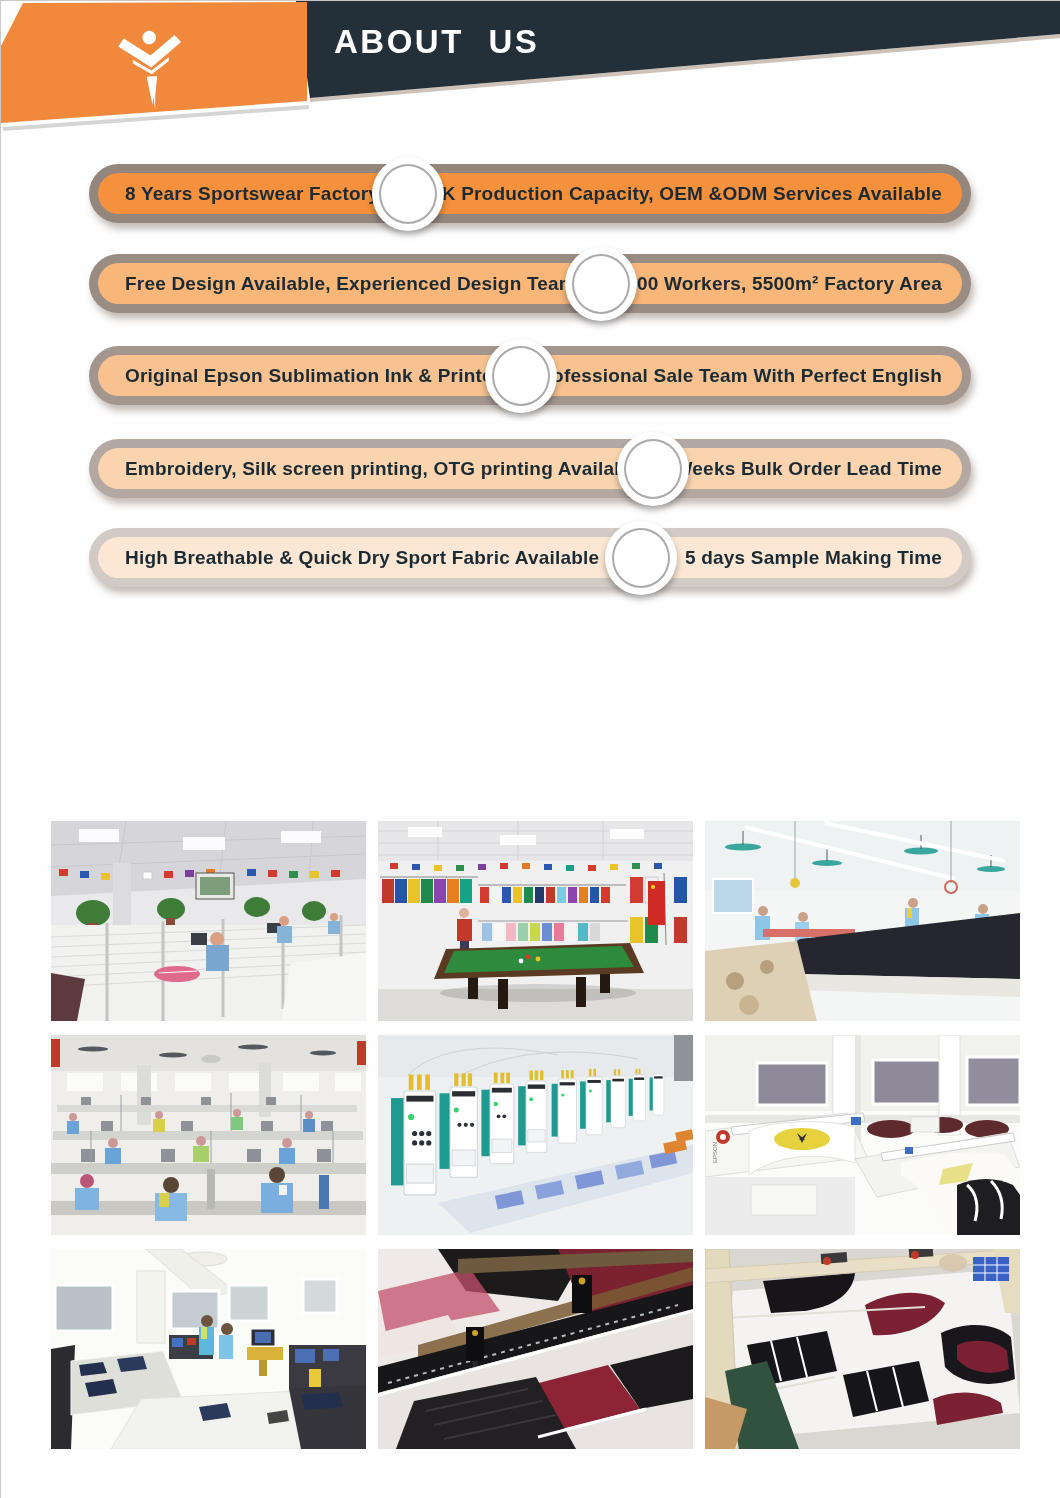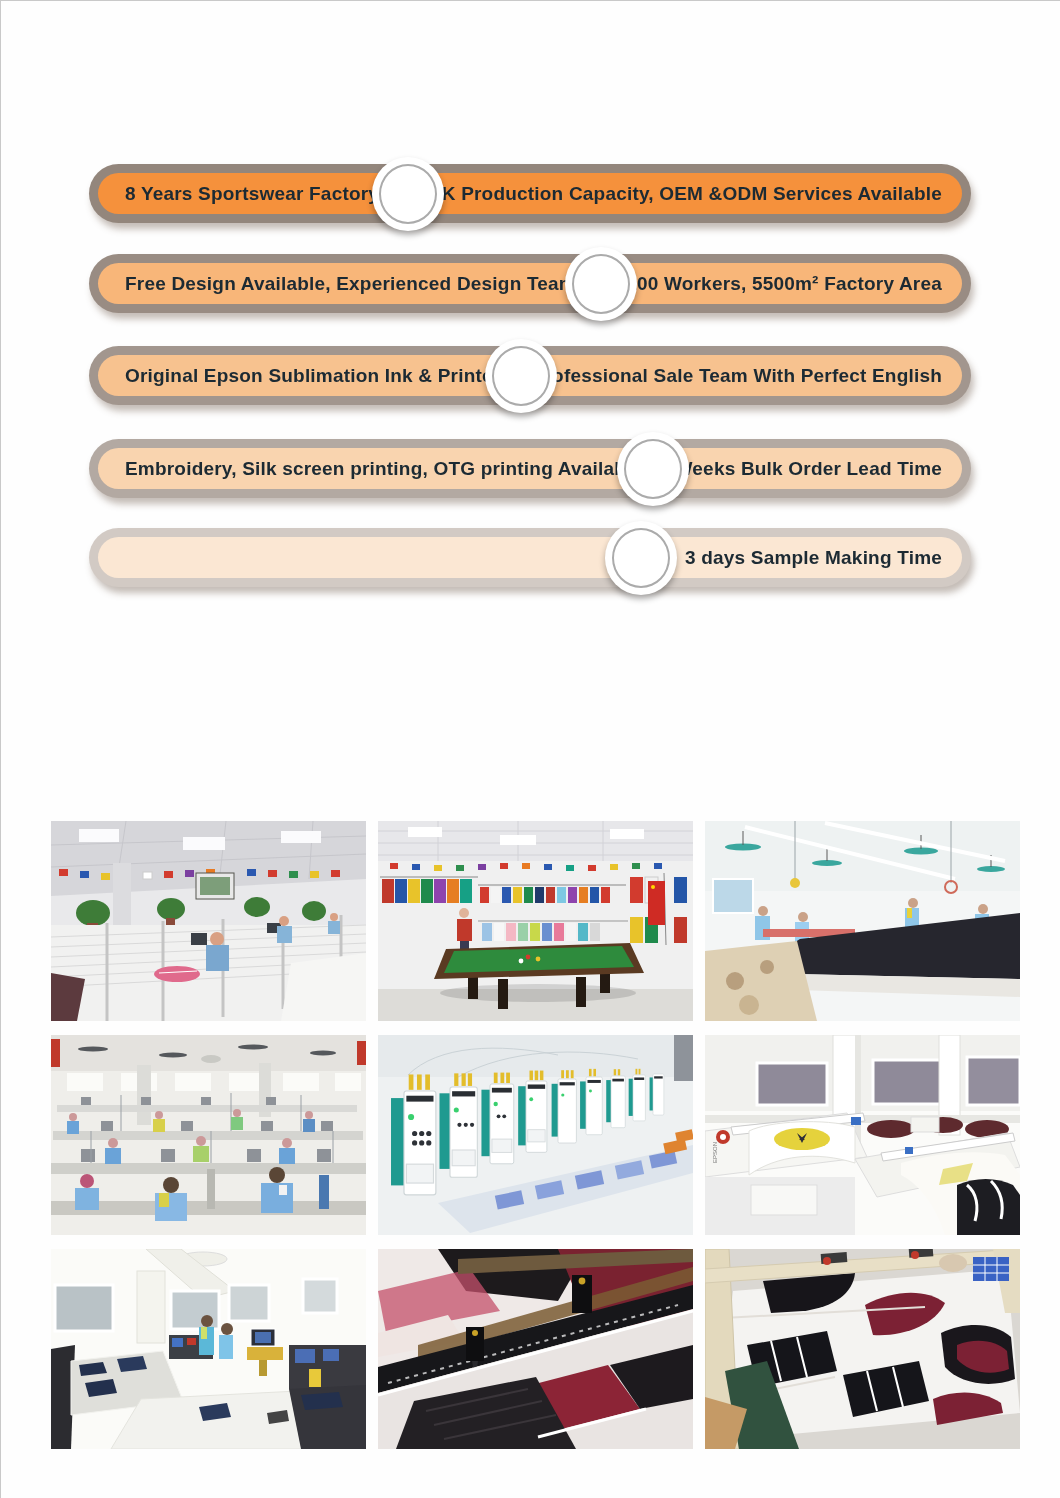--- a/index.html
+++ b/index.html
@@ -38,20 +38,39 @@
   .gallery{position:absolute;top:820px;left:50px;display:grid;
            grid-template-columns:repeat(3,315px);grid-auto-rows:200px;column-gap:12px;row-gap:14px;}
   .gallery figure{margin:0;width:315px;height:200px;overflow:hidden;}
   .gallery svg{display:block;width:315px;height:200px;}
 </style>
 </head>
 <body>
 
 <div class="canvas">
 
+  <div class="hdr" id="hdr1">
+    <svg class="banner" viewBox="0 0 1060 150">
+      <defs>
+        <g id="figure-sym" class="figure">
+          <circle cx="0" cy="-34" r="9"></circle>
+          <path d="M-42,-25 L-34,-35 L0,-10 L34,-35 L42,-25 L0,6 Z"></path>
+          <path d="M-24,-6 L0,10 L24,-6 L24,-1 L0,15 L-24,-1 Z"></path>
+          <path d="M-7,18 L7,18 L2.6,44 L1.2,62 L-0.2,44 L-1.6,56 L-3.6,44 Z"></path>
+        </g>
+      </defs>
+      <polygon class="gray-line" points="0,44 296,2 296,5 0,47"></polygon>
+      <polygon class="edge-shadow" points="309,97 1060,33 1060,37 309,101"></polygon>
+      <polygon class="dark-shape" points="295,0 1060,0 1060,33 309,97"></polygon>
+      <polygon class="soft-shadow" points="2,126 308,104 308,108 2,130"></polygon>
+      <polygon class="orange-shape" points="22,2 306,1 306,100 0,122 0,45"></polygon>
+      <use href="#figure-sym" transform="translate(150,62) rotate(-4) scale(0.75)"></use>
+      <text class="banner-title" x="333" y="52">ABOUT US</text>
+    </svg>
+  </div>
 
   <div class="pill" id="pill1" style="--outer: #93867C; --inner: #F5913C;">
     <div class="pill-inner">
       <span class="ptxt left">8 Years Sportswear Factory</span>
       <span class="ptxt right">100K Production Capacity, OEM &amp;ODM Services Available</span>
     </div>
     <div class="divider">
         <div class="ring"></div>
       </div>
   </div>
@@ -81,21 +100,22 @@
       <span class="ptxt left">Embroidery, Silk screen printing, OTG printing Available</span>
       <span class="ptxt right">2 Weeks Bulk Order Lead Time</span>
     </div>
     <div class="divider">
         <div class="ring"></div>
       </div>
   </div>
 
   <div class="pill" id="pill5" style="--outer: #D2CAC4; --inner: #FBE7D3;">
     <div class="pill-inner">
-      <span class="ptxt right">3 days Sample Making Time</span>
+      <span class="ptxt left">High Breathable &amp; Quick Dry Sport Fabric Available</span>
+      <span class="ptxt right">5 days Sample Making Time</span>
     </div>
     <div class="divider">
         <div class="ring"></div>
       </div>
   </div>
 
 
   <div class="gallery">
 
     <figure aria-label="Office workspace with cubicles, plants and national flags">

